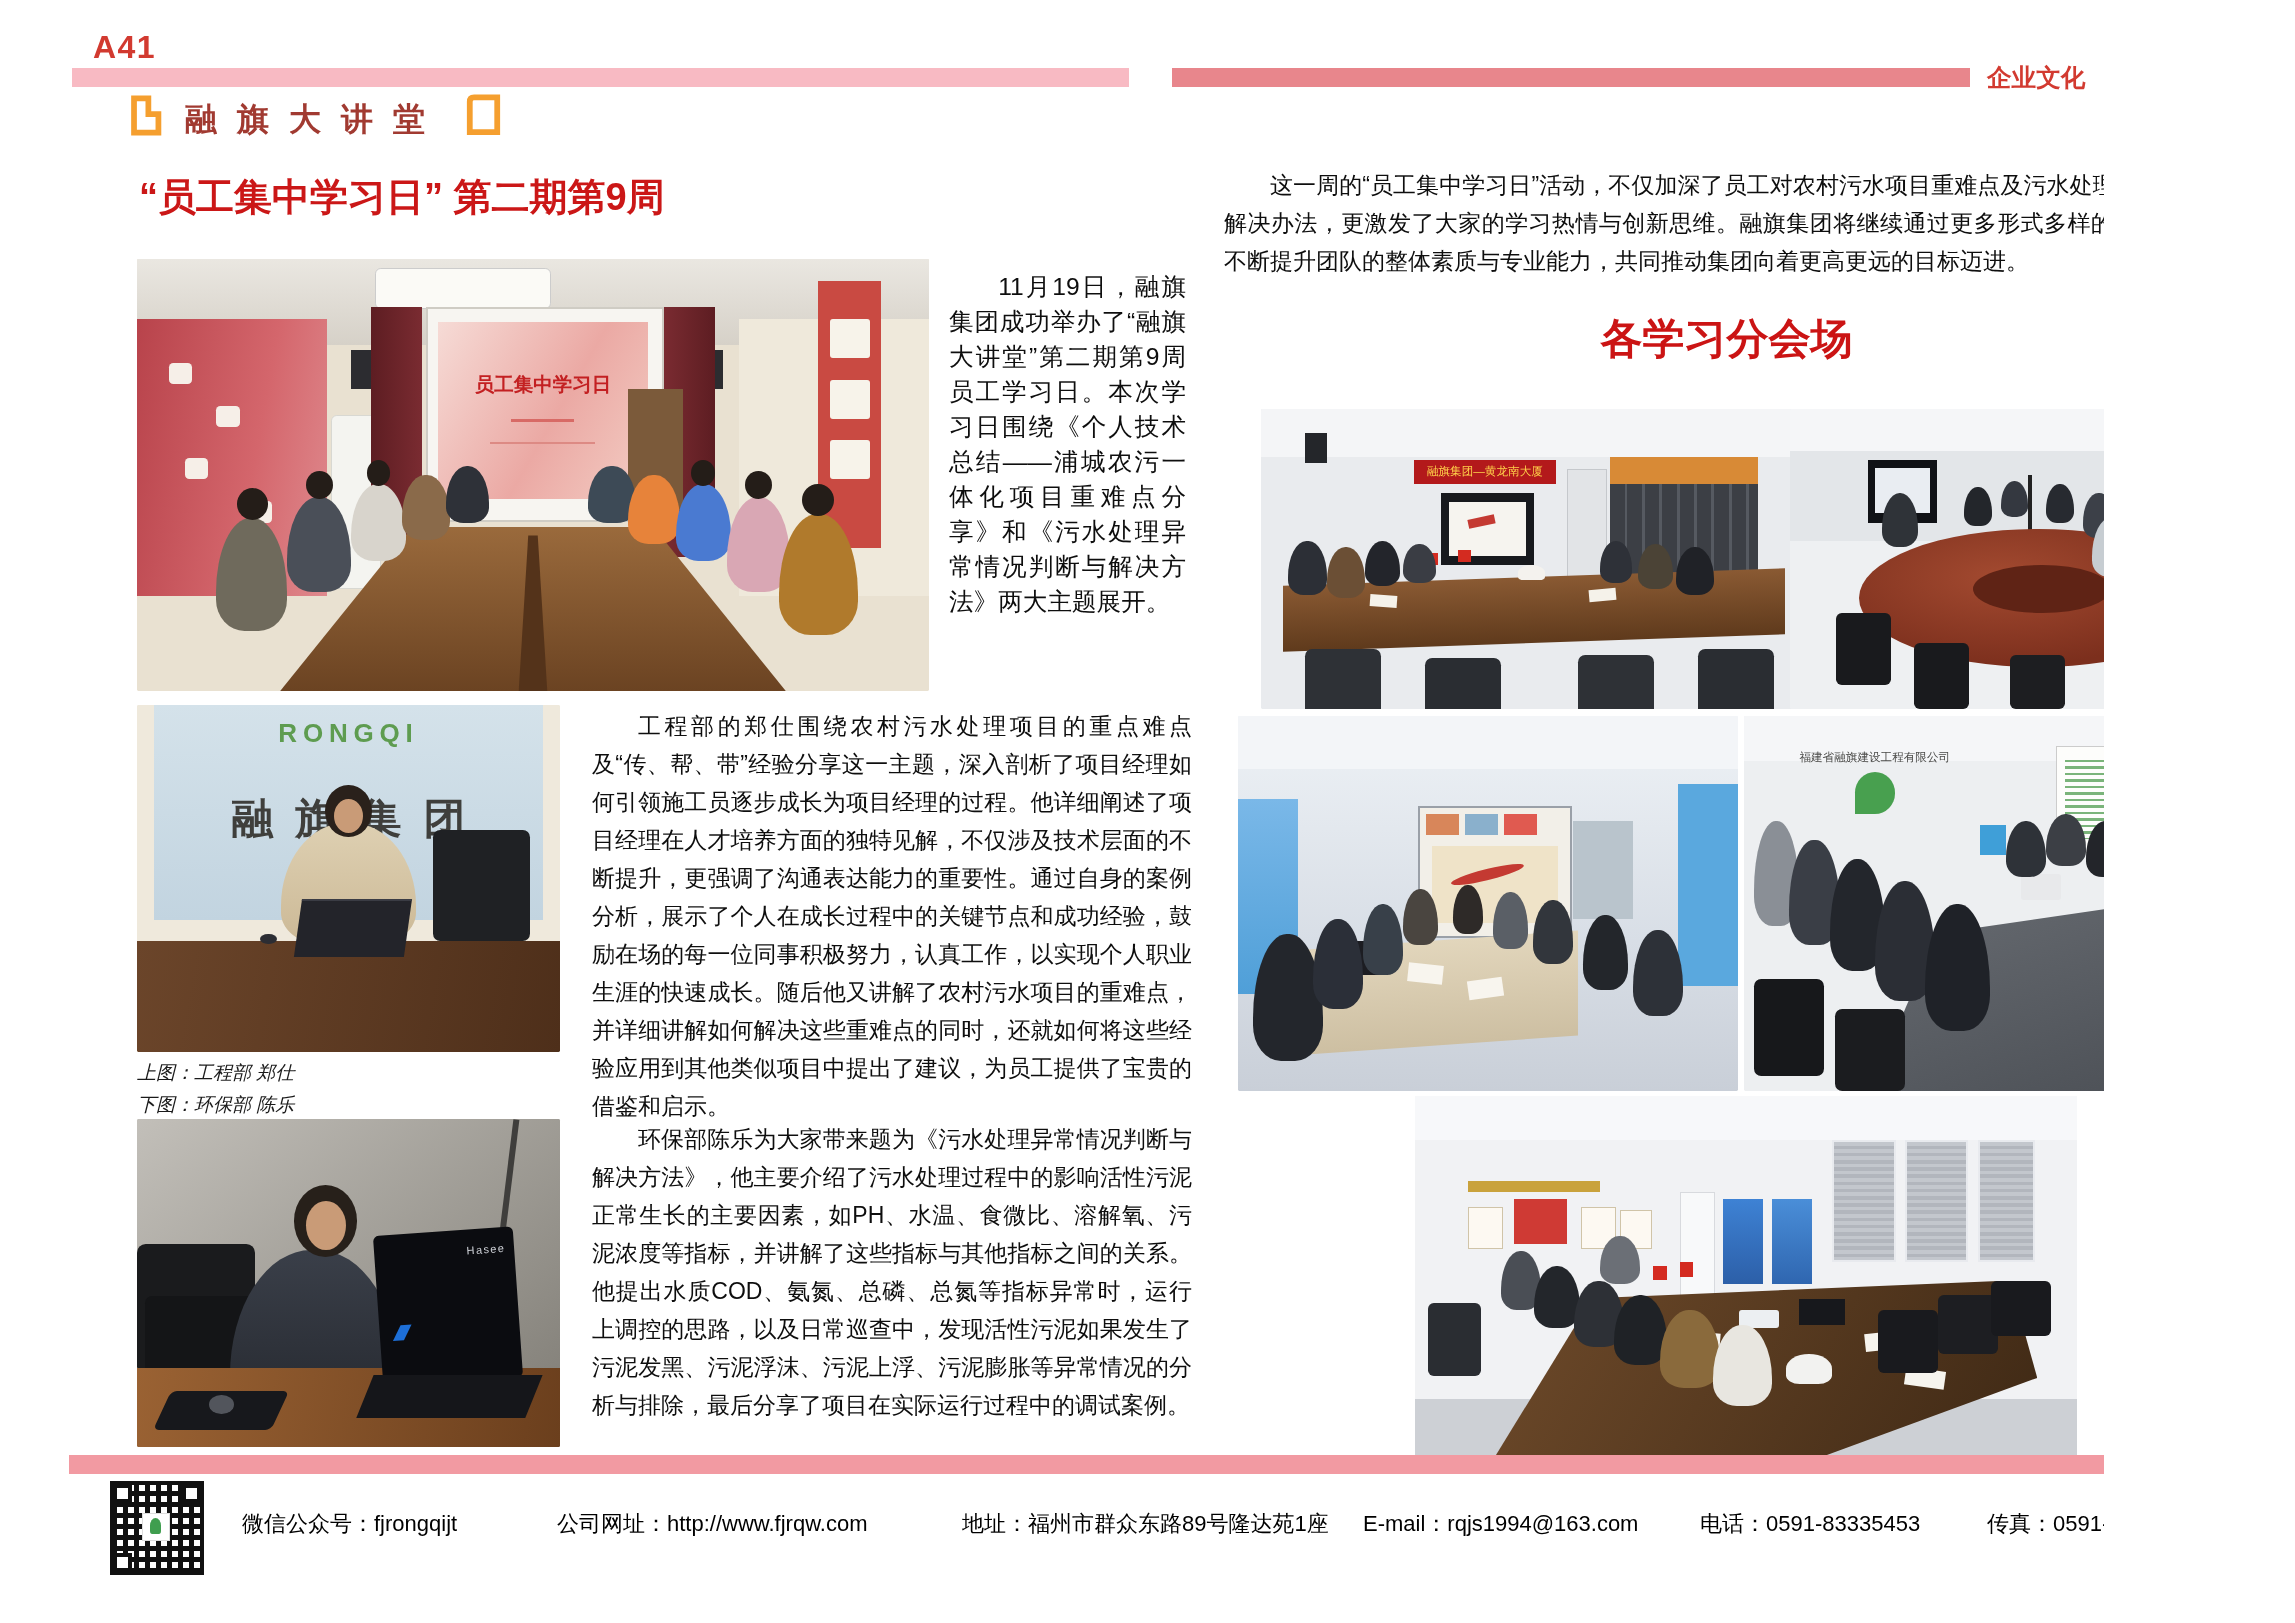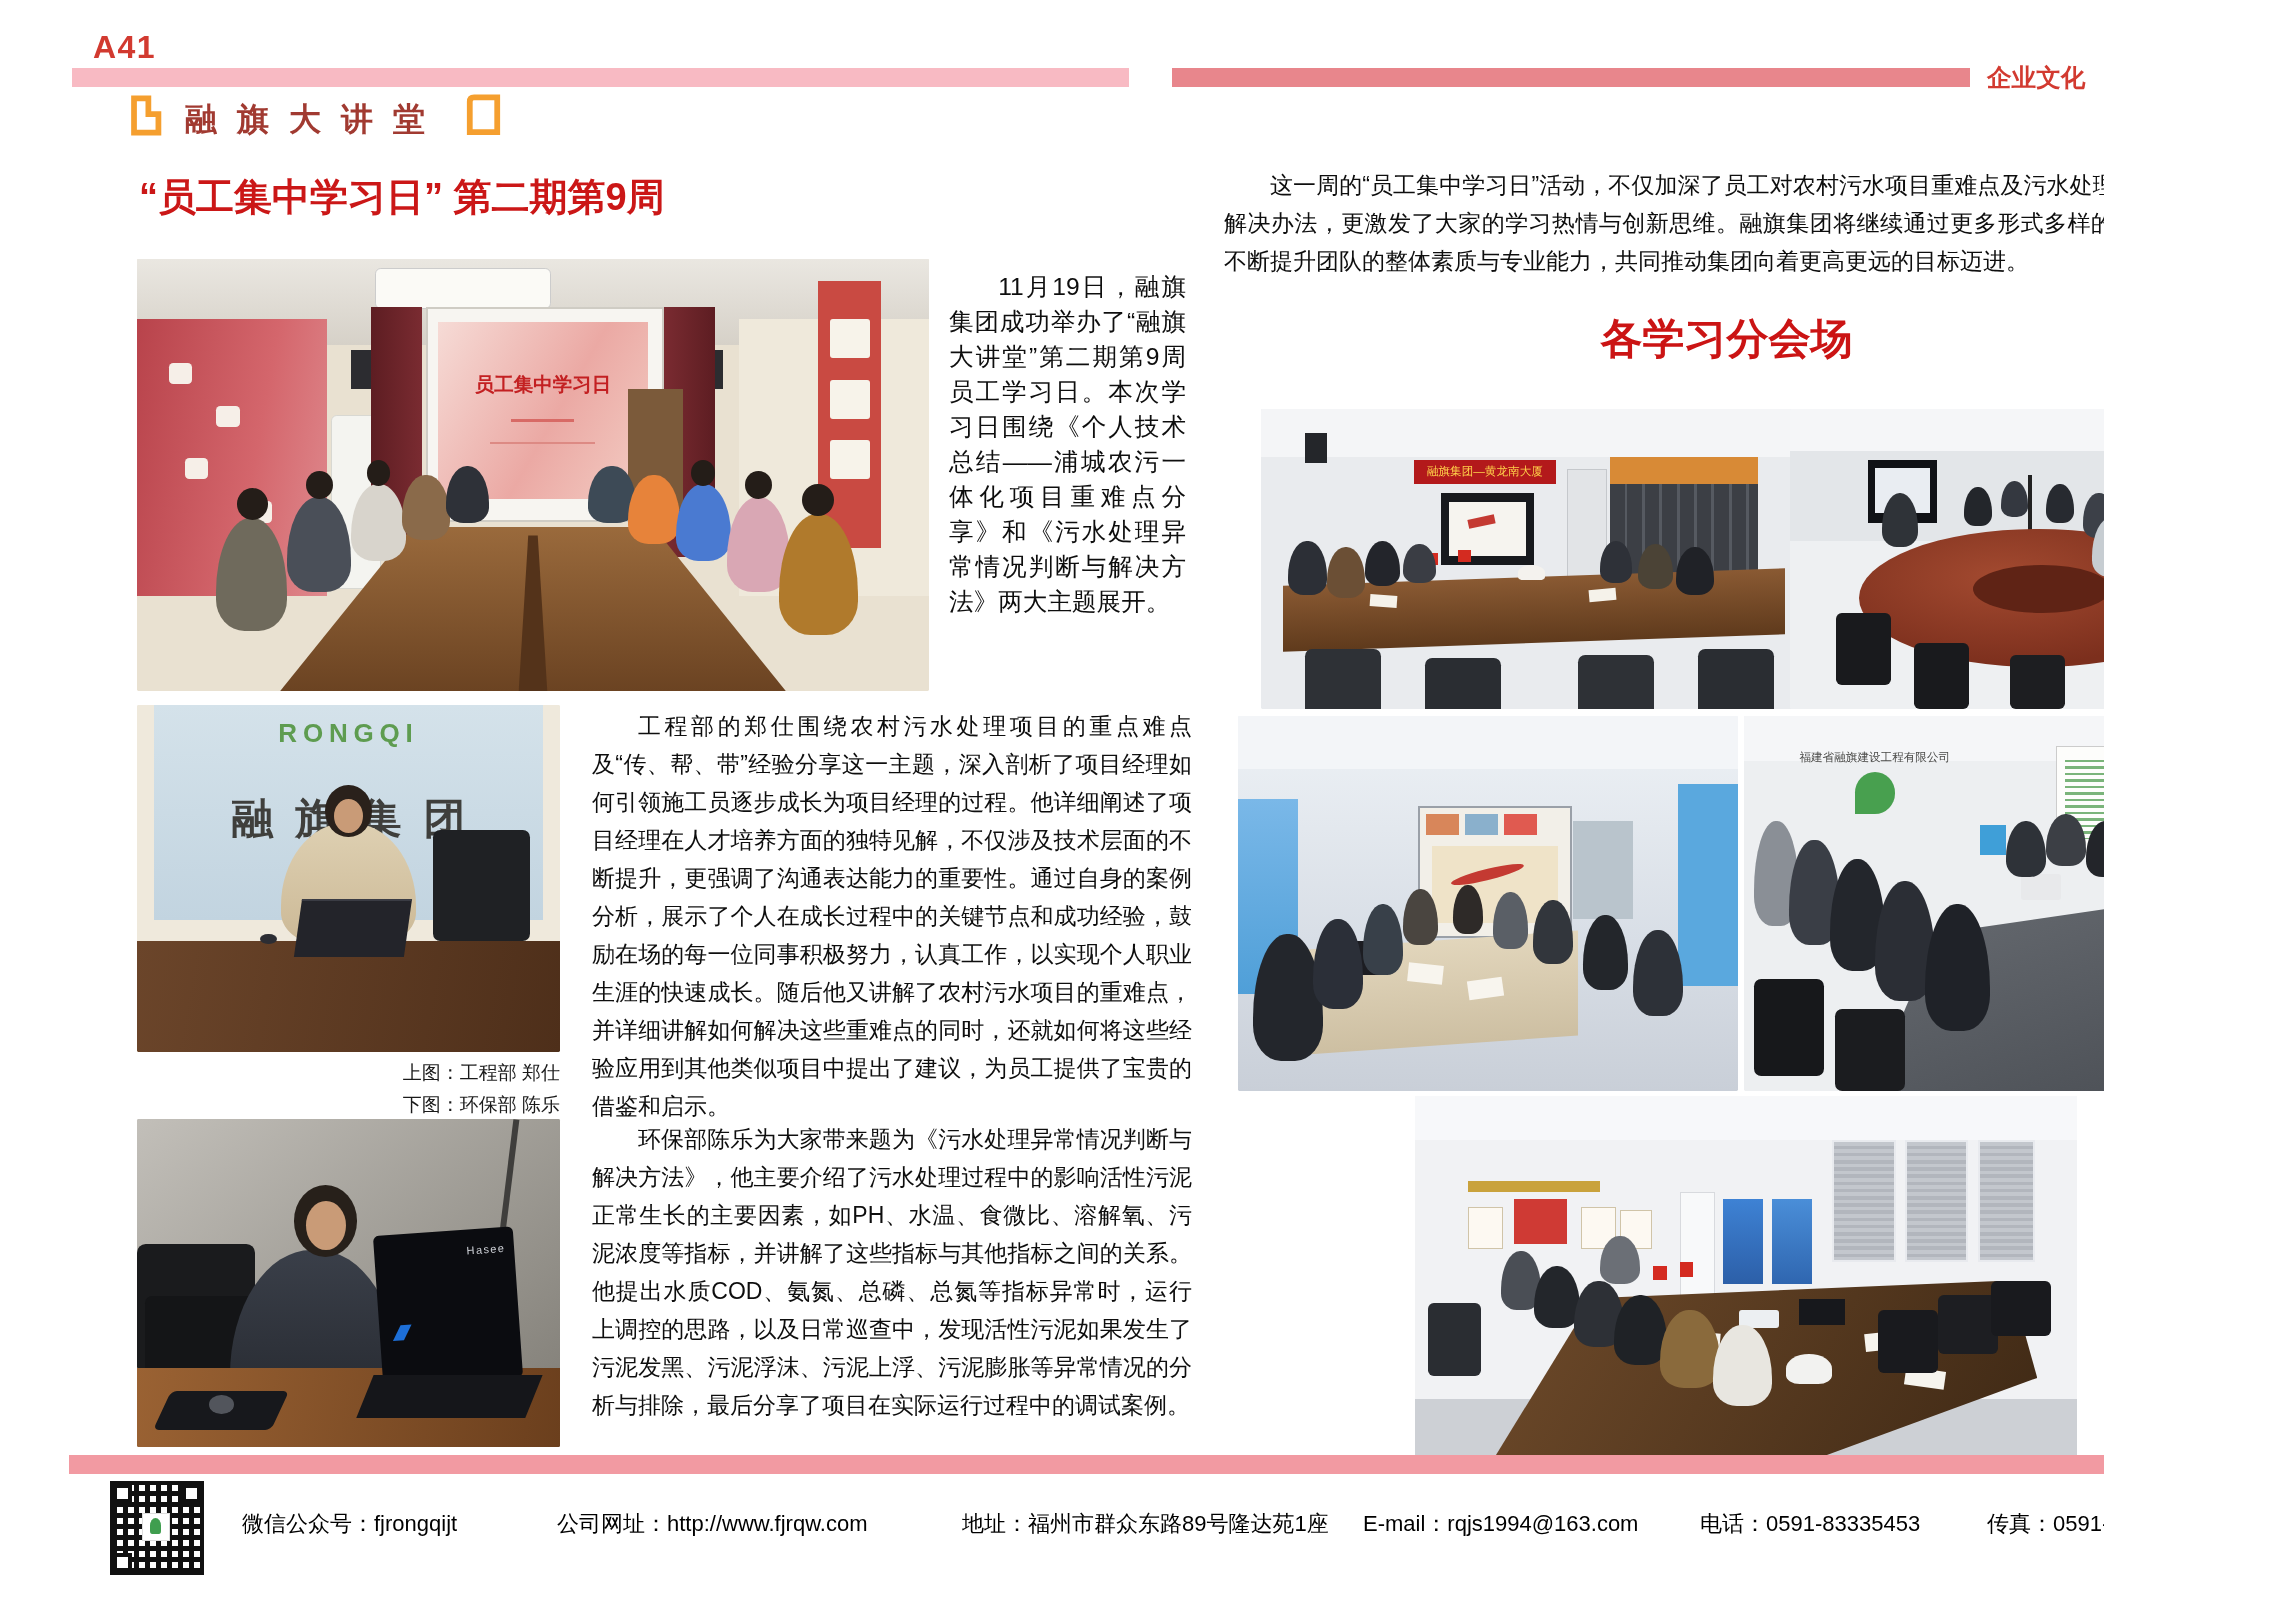--- a/index.html
+++ b/index.html
@@ -106,21 +106,21 @@
     </div>
     <div class="a" style="left:70%;top:36%;width:23%;height:32%;background:#1f2124;border-radius:7.2px;"></div>
     <div class="pr" style="left:34%;top:34%;width:32%;height:36%;background:linear-gradient(#ded0b2,#cbb895);"></div>
     <div class="hd" style="left:44.5%;top:23%;width:11%;height:15%;background:#2a211b;"></div>
     <div class="a" style="left:46.5%;top:27%;width:7%;height:10%;background:#c99b77;border-radius:50%;"></div>
     <div class="a" style="left:0;top:68%;width:100%;height:32%;background:linear-gradient(100deg,#6b452a,#4e2f1a);"></div>
     <div class="a" style="left:38%;top:56%;width:26%;height:16%;background:#23242a;transform:skewX(-8deg);border-top:2.2px solid #3a3c44;"></div>
     <div class="a" style="left:29%;top:66%;width:4%;height:3%;background:#2c2d33;border-radius:50%;"></div>
   </div>
 
-  <div class="a" style="left:137px;top:1057px;width:423px;text-align:right;">
+  <div class="a" style="left:137px;top:1057px;width:423px;text-align:left;font-style:italic;">
     <div class="cap">上图：工程部 郑仕</div>
     <div class="cap">下图：环保部 陈乐</div>
   </div>
 
   <div class="ph" style="left:137px;top:1119px;width:423px;height:328px;background:linear-gradient(140deg,#c2bfb9,#939089 70%,#7e7b74);">
     <div class="a" style="left:87%;top:0;width:1.4%;height:42%;background:#3f3e3c;transform:rotate(7deg);"></div>
     <div class="a" style="left:80%;top:34%;width:6%;height:10%;background:#d8d6d0;"></div>
     <div class="a" style="left:0;top:38%;width:28%;height:40%;background:#1a1b1d;border-radius:8.7px;"></div>
     <div class="a" style="left:2%;top:54%;width:30%;height:28%;background:#141517;border-radius:7.2px;"></div>
     <div class="pr" style="left:22%;top:40%;width:40%;height:58%;background:linear-gradient(#3a3f49,#23262c);"></div>

